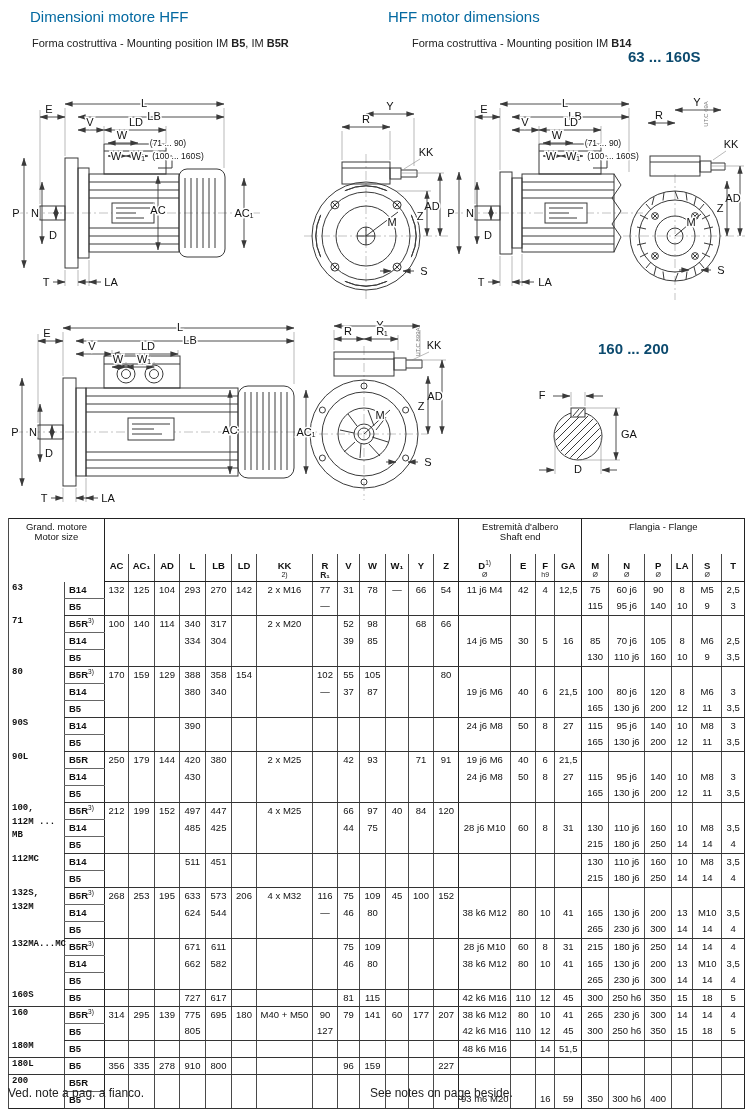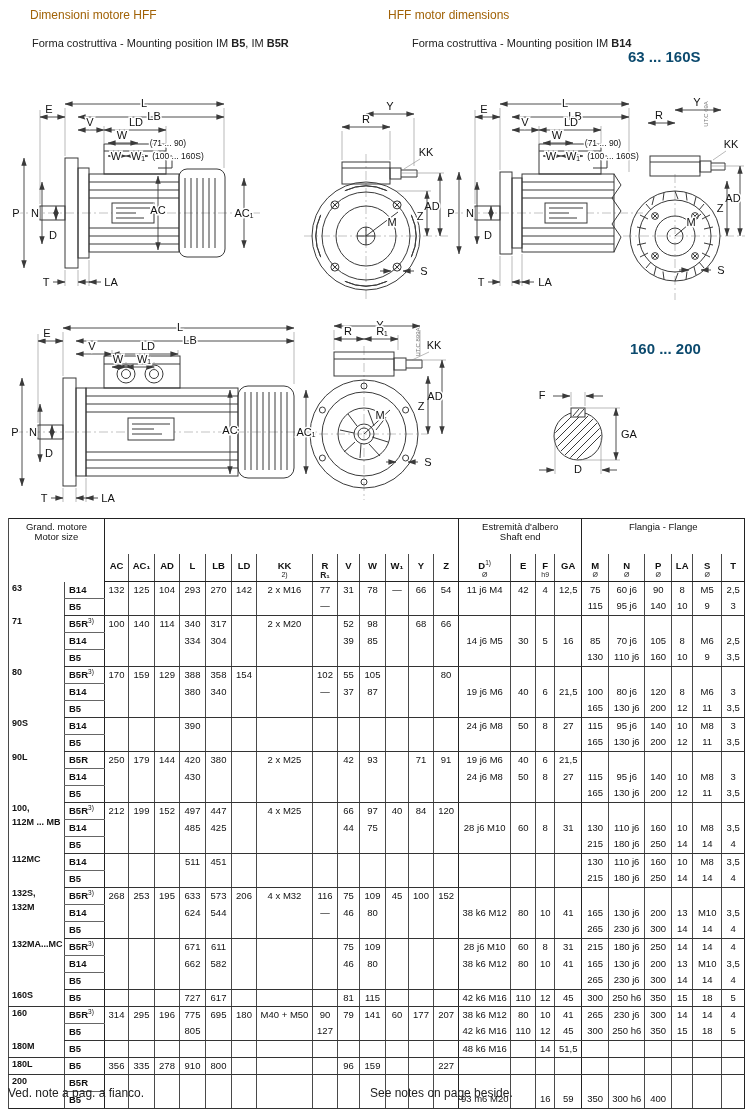--- a/index.html
+++ b/index.html
@@ -1,21 +1,21 @@
 <!DOCTYPE html>
 <html><head>
 <meta charset="utf-8">
 <style>
   html,body{margin:0;padding:0;}
   body{
     width:750px;height:1116px;position:relative;background:#fff;
     font-family:"Liberation Sans",sans-serif;color:#1a1a1a;overflow:hidden;
   }
   .abs{position:absolute;}
-  .title{font-size:12px;color:#a16207;text-align:right;}
+  .title{font-size:15px;color:#0369a1;text-align:right;}
   .sub{font-size:11px;color:#222;padding-left:24px;}
   .range{font-size:15px;font-weight:bold;color:#0c4a6e;}
   .footnote{font-size:12px;color:#222;}
 
   svg.draw{position:absolute;overflow:visible;}
   svg.draw .s *{fill:none;stroke:#3a3a3a;stroke-width:1;}
   svg.draw .s rect.wh{fill:#fff;}
   svg.draw .dim{stroke:#3a3a3a;stroke-width:0.9;fill:none;}
   svg.draw .ext{stroke:#8a8a8a;stroke-width:0.6;fill:none;}
   svg.draw .cl{stroke:#9a9a9a;stroke-width:0.6;fill:none;stroke-dasharray:9 3 2 3;}
@@ -39,37 +39,37 @@
   #dimtable tr.h1 th{height:32px;vertical-align:top;font-weight:normal;font-size:9.5px;padding-top:3px;border-bottom:none;margin-top:40px;}
   #dimtable th.gmcell{border-bottom:1.5px solid #222;}
   #dimtable tr.h2 th{height:26px;vertical-align:bottom;padding-bottom:1px;border-bottom:1.5px solid #222;}
   .ht{font-weight:bold;font-size:9.5px;}
   .hb{font-size:7px;height:9px;color:#222;font-weight:normal;}
   .hb.bbold{font-size:8.5px;font-weight:bold;}
   .hsup{font-size:6.5px;vertical-align:super;font-weight:normal;}
   #dimtable tbody td{height:16px;vertical-align:middle;}
   #dimtable td.size{
     text-align:left;padding-left:3px;font-weight:bold;vertical-align:top;
-    white-space:pre-line;font-size:9px;line-height:1.5;
+    white-space:pre-line;font-size:9px;line-height:1.5;font-family:Liberation Mono, monospace;
   }
   #dimtable td.variant{text-align:left;padding-left:4px;font-weight:bold;}
   #dimtable td.vline{border-bottom:1px solid #666;}
   #dimtable tr.gend td{border-bottom:1px solid #333;}
 </style>
 </head>
 <body>
 
 <div class="abs title" style="left:30px;top:8px">Dimensioni motore HFF</div>
 <div class="abs title" style="left:388px;top:8px">HFF motor dimensions</div>
 
 <div class="abs sub" style="left:8px;top:37px"><span>Forma costruttiva - Mounting position IM </span><b>B5</b><span>, IM </span><b>B5R</b></div>
 <div class="abs sub" style="left:388px;top:37px"><span>Forma costruttiva - Mounting position IM </span><b>B14</b></div>
 
 <div class="abs range" style="left:628px;top:48px">63 ... 160S</div>
-<div class="abs range" style="left:630px;top:340px">160 ... 200</div>
+<div class="abs range" style="left:598px;top:340px">160 ... 200</div>
 
 <svg class="draw" style="left:8px;top:86px" width="292" height="222" viewBox="0 0 292 222">
   <defs>
       <marker id="ar1" markerWidth="9" markerHeight="7" refX="8.5" refY="3" orient="auto-start-reverse">
         <path d="M0,0 L9,3 L0,6 z" fill="#3a3a3a"></path>
       </marker>
     </defs>
   <g class="s">
     <line class="cl" x1="6" y1="127" x2="252" y2="127"></line>
     <rect x="32" y="120" width="25" height="14"></rect>
@@ -1231,21 +1231,21 @@
         <td>350</td>
         <td>15</td>
         <td>18</td>
         <td>5</td>
       </tr>
       <tr>
         <td rowspan="2" class="size">160</td>
         <td class="variant vline">B5R<span class="hsup">3)</span></td>
         <td class="sec">314</td>
         <td>295</td>
-        <td>196</td>
+        <td>139</td>
         <td>775</td>
         <td>695</td>
         <td>180</td>
         <td>M40 + M50</td>
         <td>90</td>
         <td>79</td>
         <td>141</td>
         <td>60</td>
         <td>177</td>
         <td>207</td>

